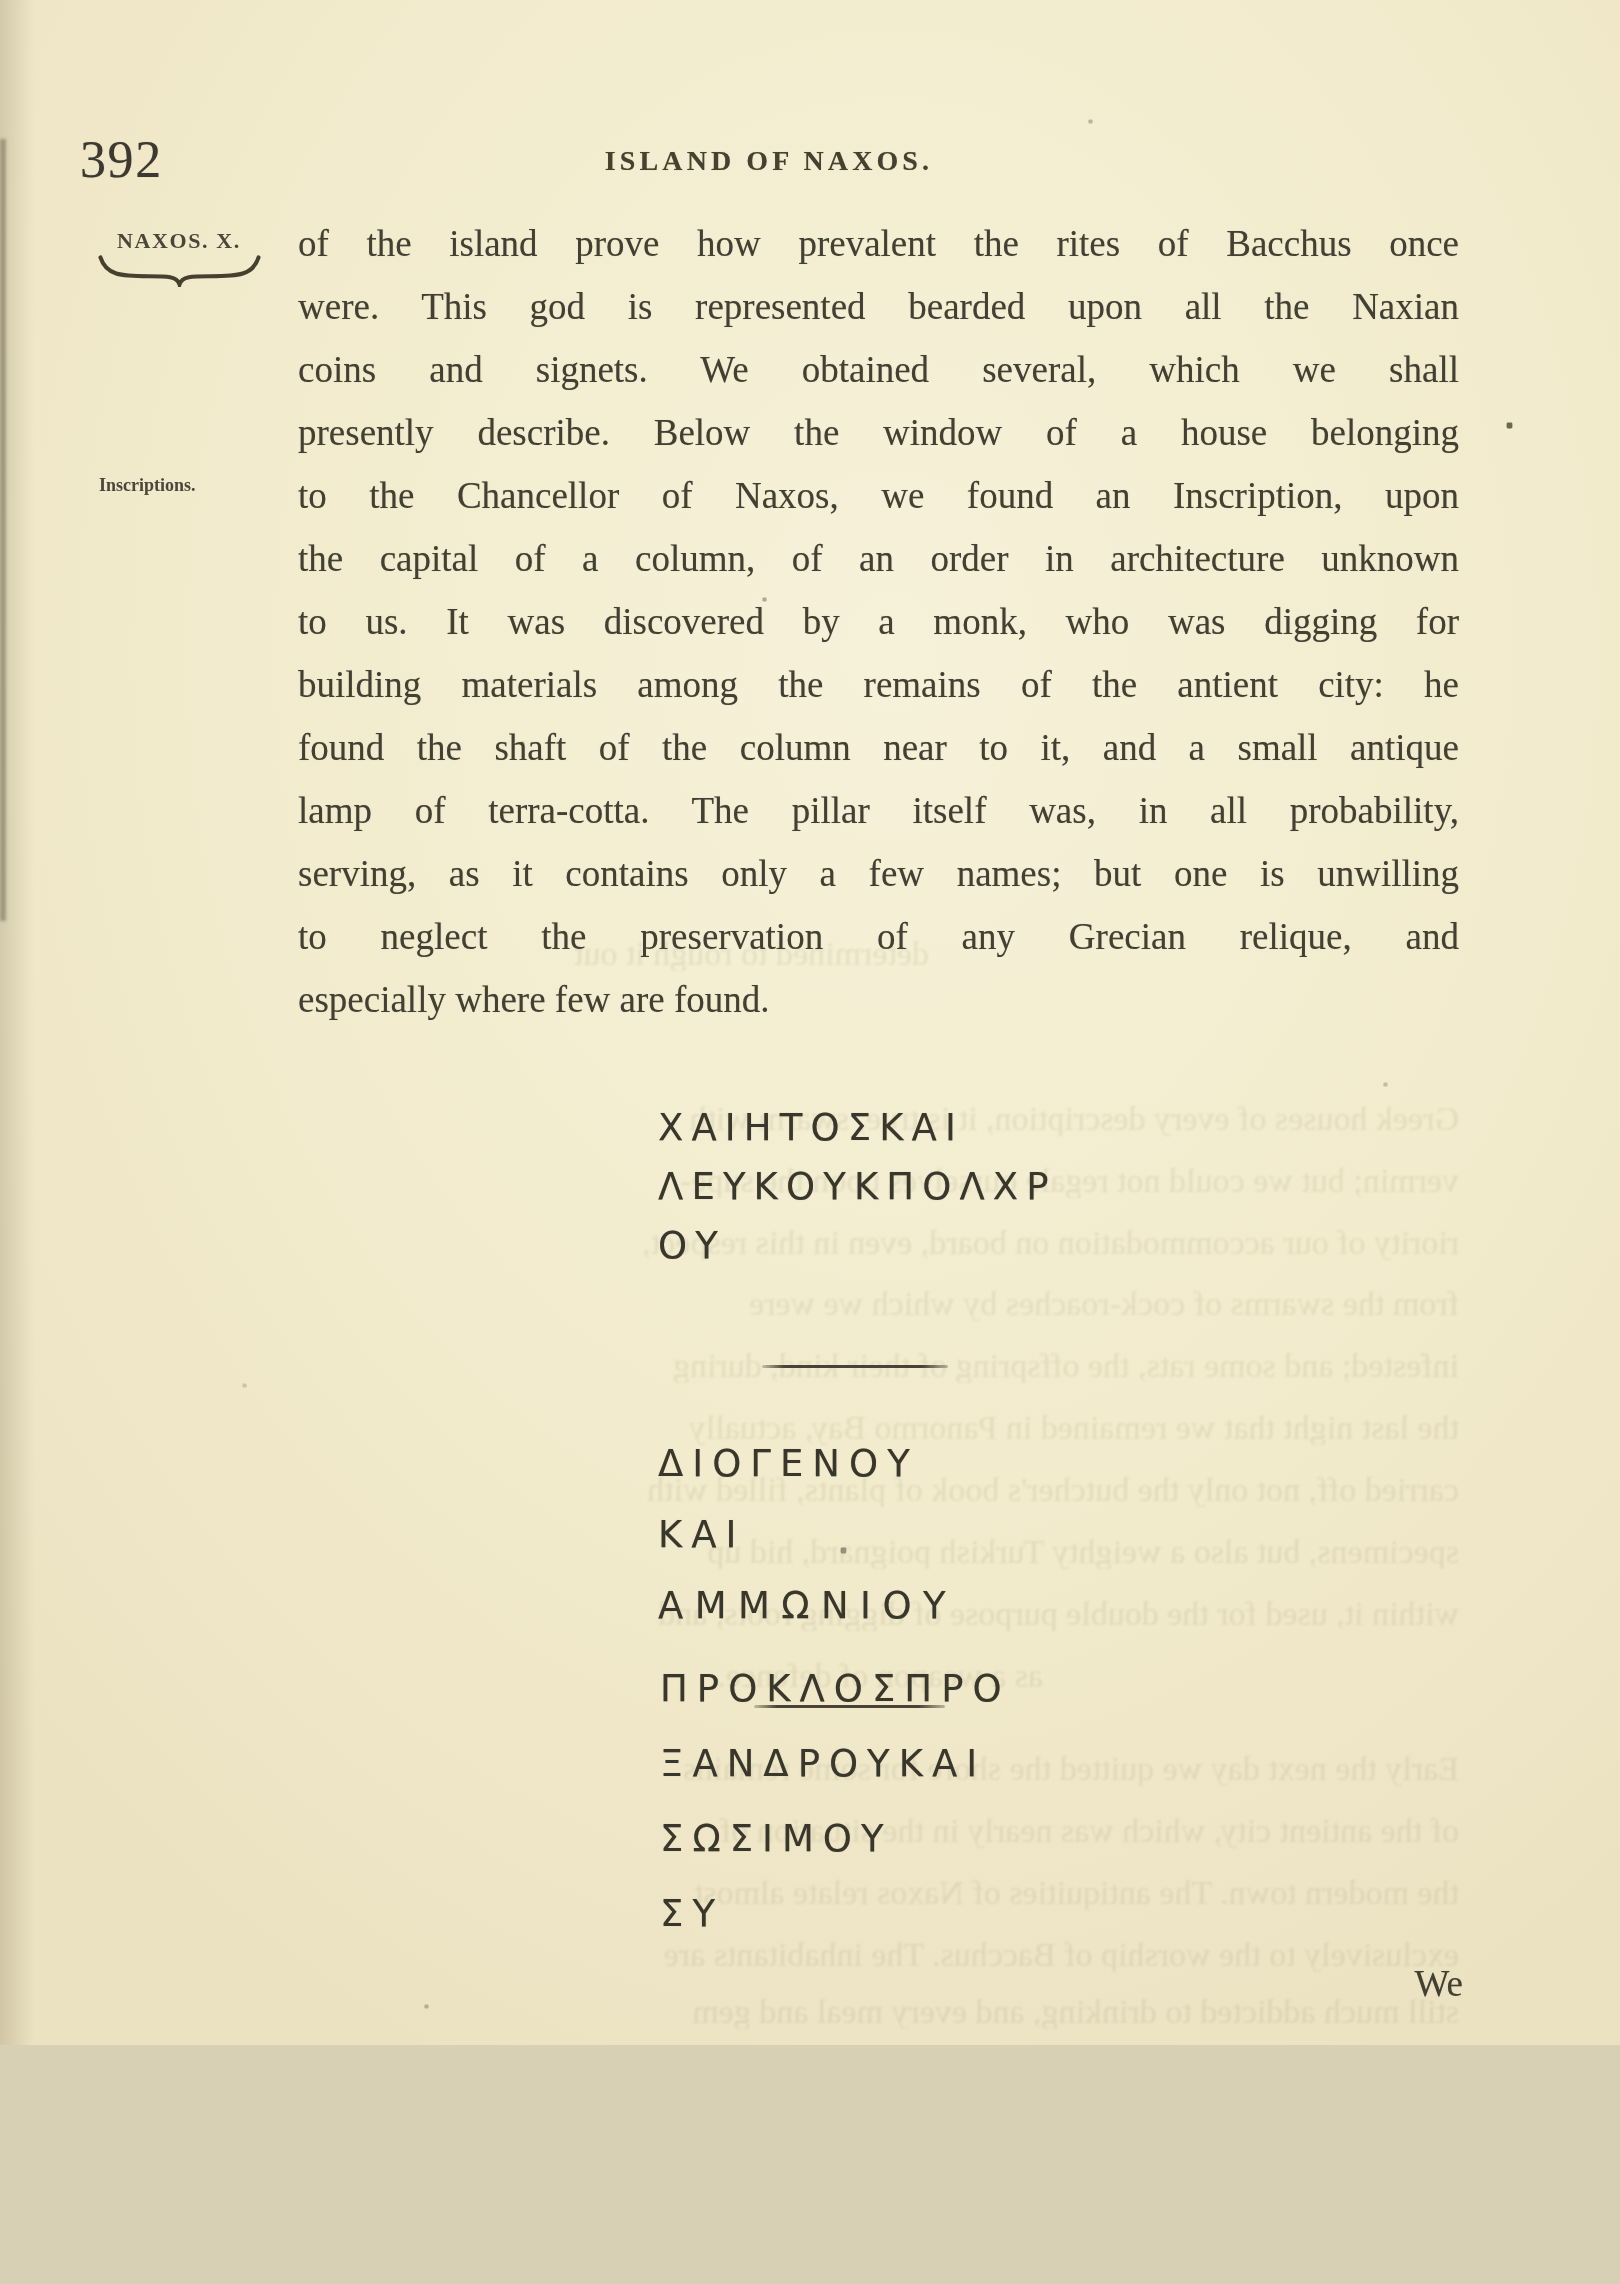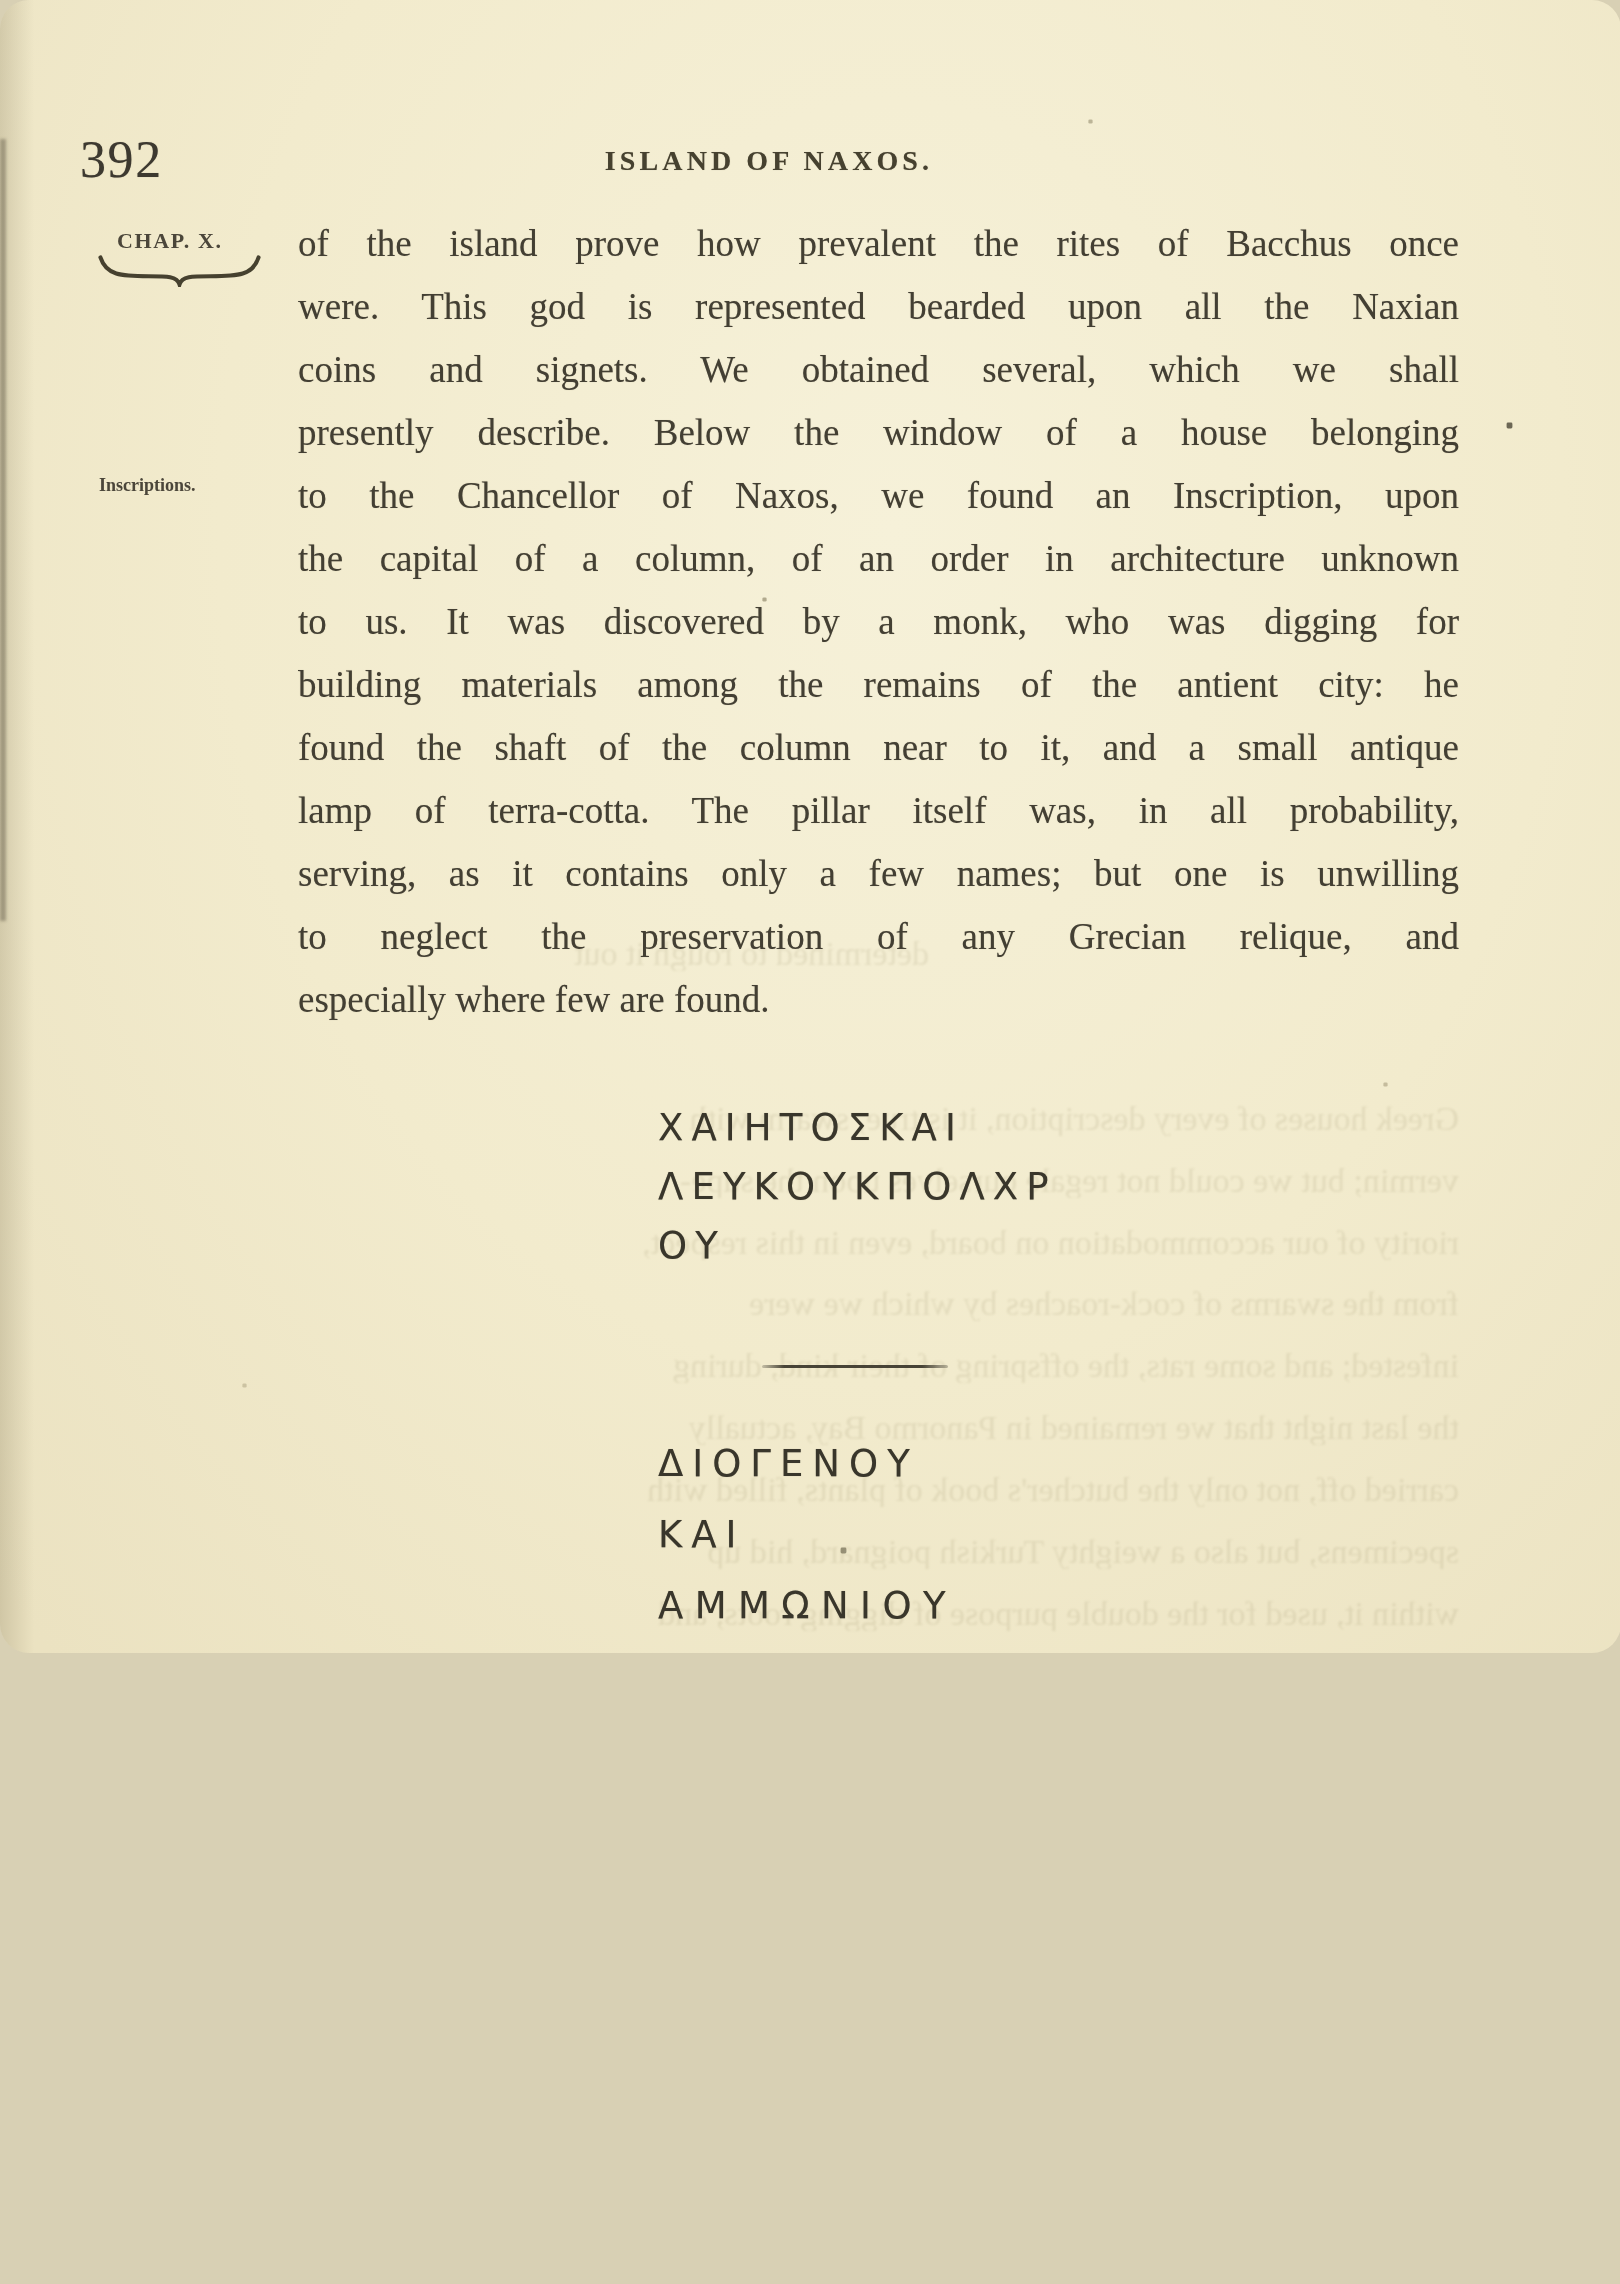--- a/index.html
+++ b/index.html
@@ -1,24 +1,23 @@
 <!DOCTYPE html>
 <html style="font-size:13px"><head>
 <meta charset="utf-8">
 <style>
   html,body{margin:0;padding:0;background:#d8d0b4;}
   .page{
     position:relative;
-    width:1621px;height:1653px;
+    width:1621px;height:2045px;
     background:
       radial-gradient(ellipse 1222px 1548px at 55% 32%, #f6f1d9 0%, #f2ebcd 55%, #ebe2c1 100%);
     overflow:hidden;
     font-family:"Liberation Serif", serif;
     color:#444034;
-    border-radius:29px;
   }
   
   .gutter-shadow{position:absolute;left:0;top:0;width:34px;height:100%;
     background:linear-gradient(90deg, rgba(100,88,55,.20), rgba(100,88,55,0));}
   .left-edge{position:absolute;left:0;top:139px;width:5.7px;height:782px;
     background:rgba(60,52,35,.34);filter:blur(1.6px);}
   .specks{position:absolute;left:0;top:0;width:0.8px;height:0.8px;border-radius:50%;
     box-shadow:
       1509px 425px 0 2.4px rgba(85,80,63,.85),
       764px 599px 0 1.6px rgba(110,100,70,.5),
@@ -90,21 +89,21 @@
       <div class="ghost" style="left: 310px; top: 1814px; width: 1149px;">of the antient city, which was nearly in the situation of</div>
       <div class="ghost" style="left: 310px; top: 1876px; width: 1149px;">the modern town.  The antiquities of Naxos relate almost</div>
       <div class="ghost" style="left: 310px; top: 1938px; width: 1149px;">exclusively to the worship of Bacchus.  The inhabitants are</div>
       <div class="ghost" style="left: 310px; top: 1995px; width: 1149px;">still much addicted to drinking, and every meal and gem</div>
       <div class="ghost" style="left: 350px; top: 2062px; width: 73px;">or</div>
     </div>
 
   <div class="page-number">392</div>
   <div class="running-header">ISLAND OF NAXOS.</div>
 
-  <div class="chap-note">CHAP. X.</div>
+  <div class="chap-note">NAXOS. X.</div>
   <svg class="chap-brace" width="163" height="33" viewBox="0 0 200 40">
     <path d="M3,4 C10,26 28,27 62,27 C85,27 97,27 100,37 C103,27 115,27 138,27 C172,27 190,26 197,4" fill="none" stroke="#46412f" stroke-width="5" stroke-linecap="round"></path>
   </svg>
 
   <div class="inscriptions-note">Inscriptions.</div>
 
   <div class="body-text">
     <div class="bline">of the island prove how prevalent the rites of Bacchus once</div>
     <div class="bline">were.  This god is represented bearded upon all the Naxian</div>
     <div class="bline">coins and signets.  We obtained several, which we shall</div>

